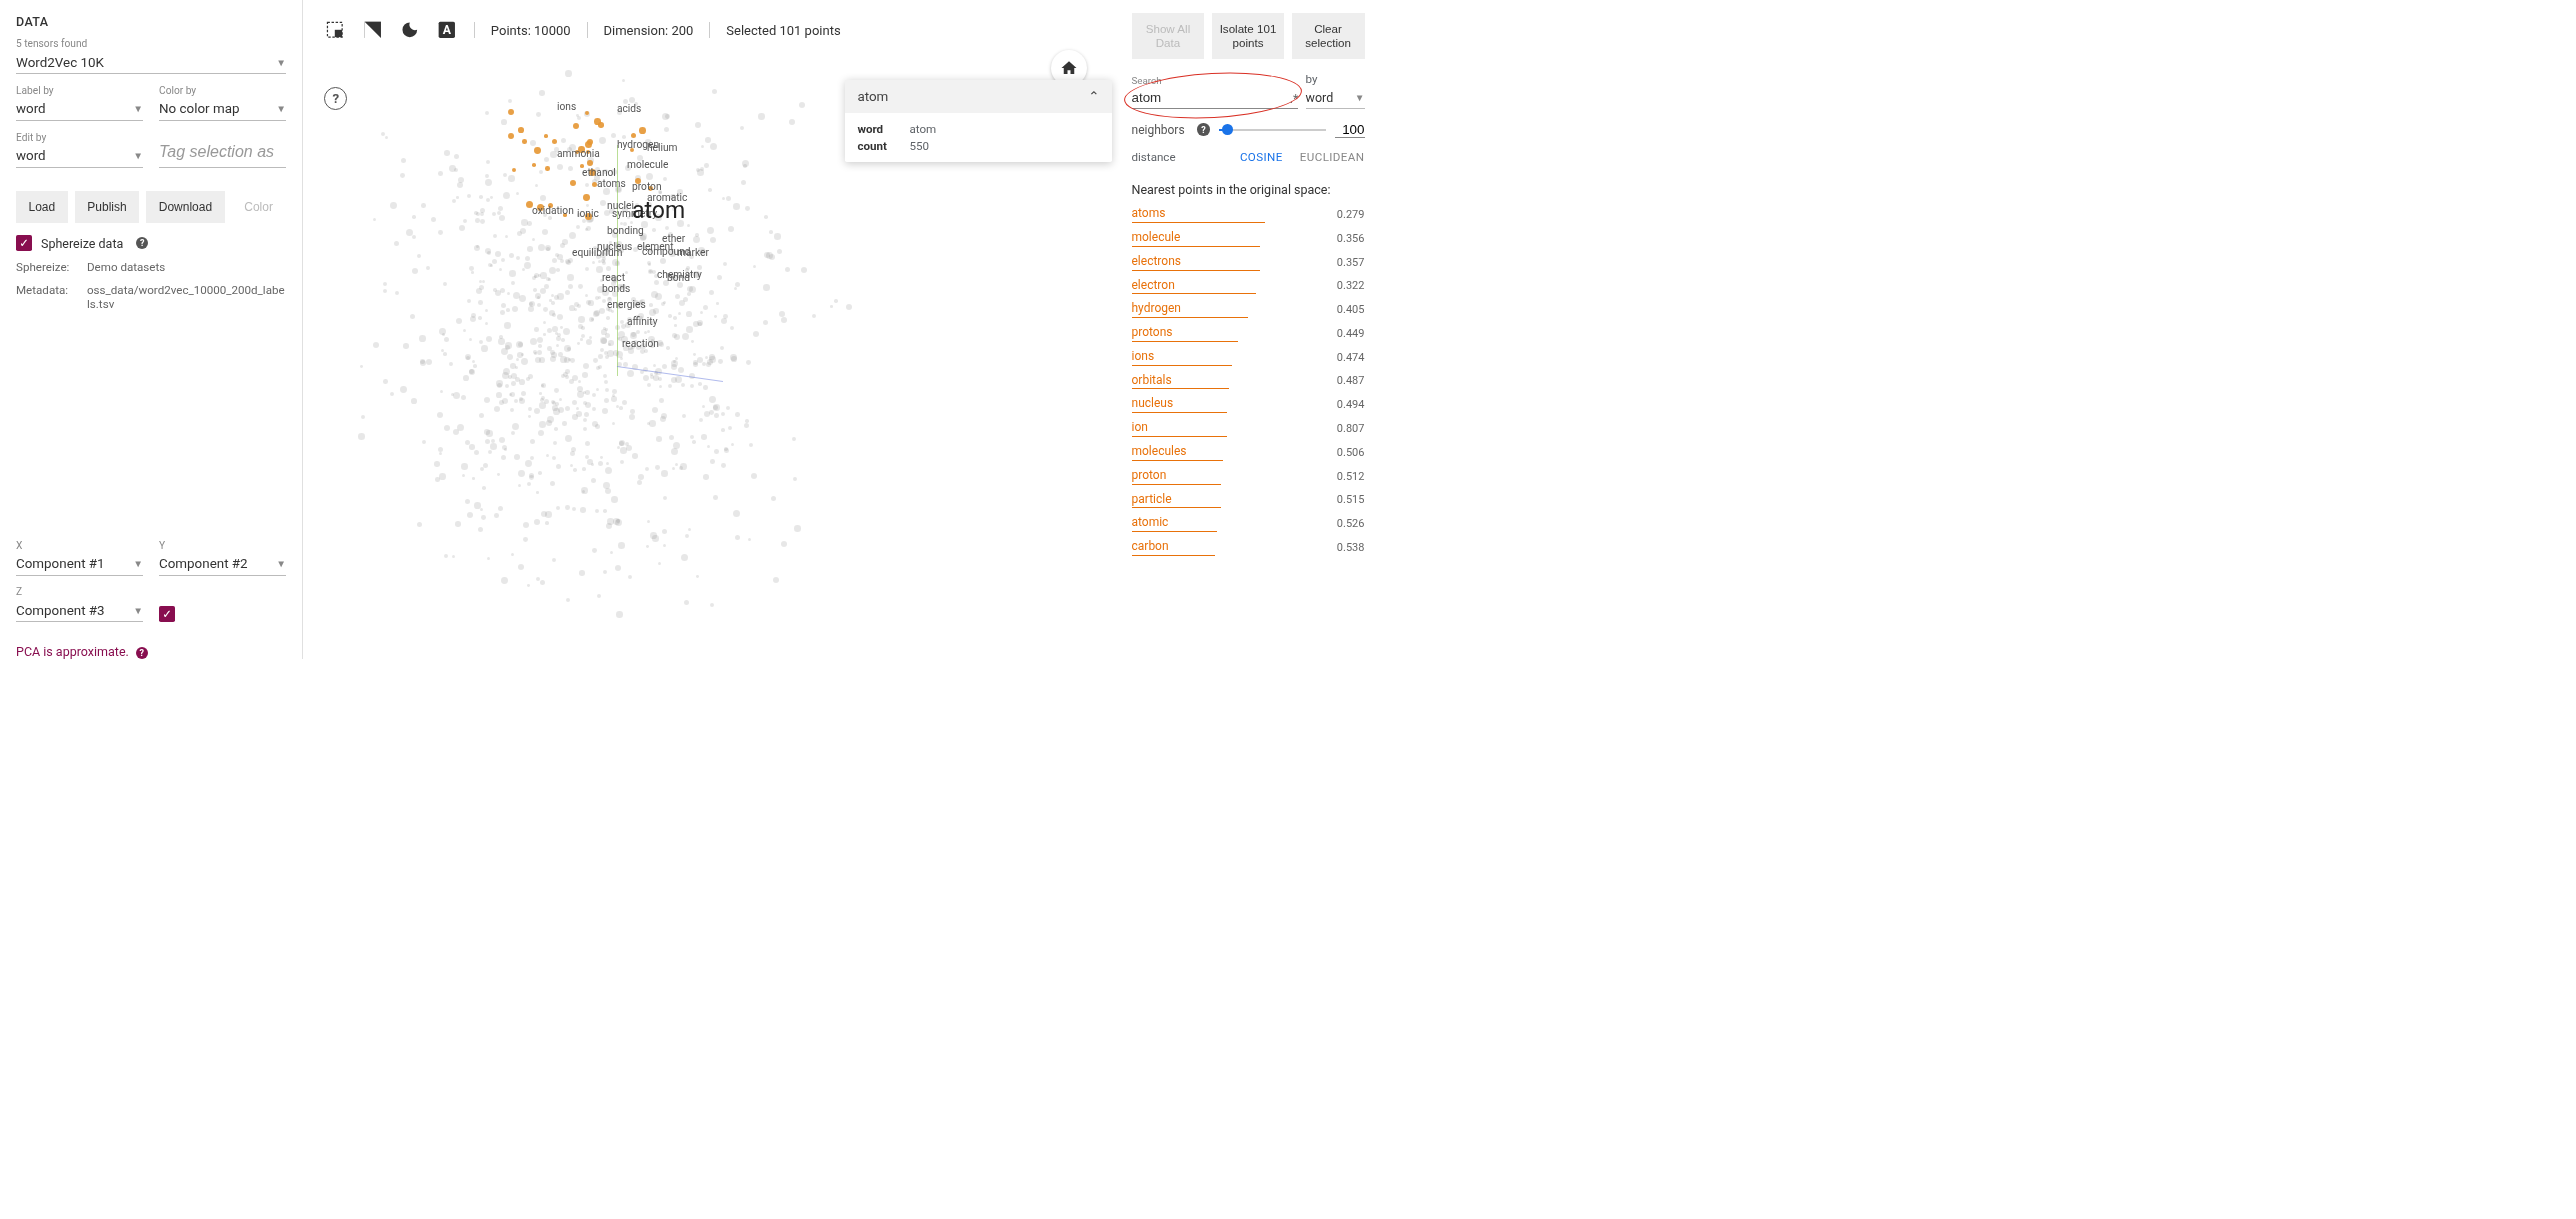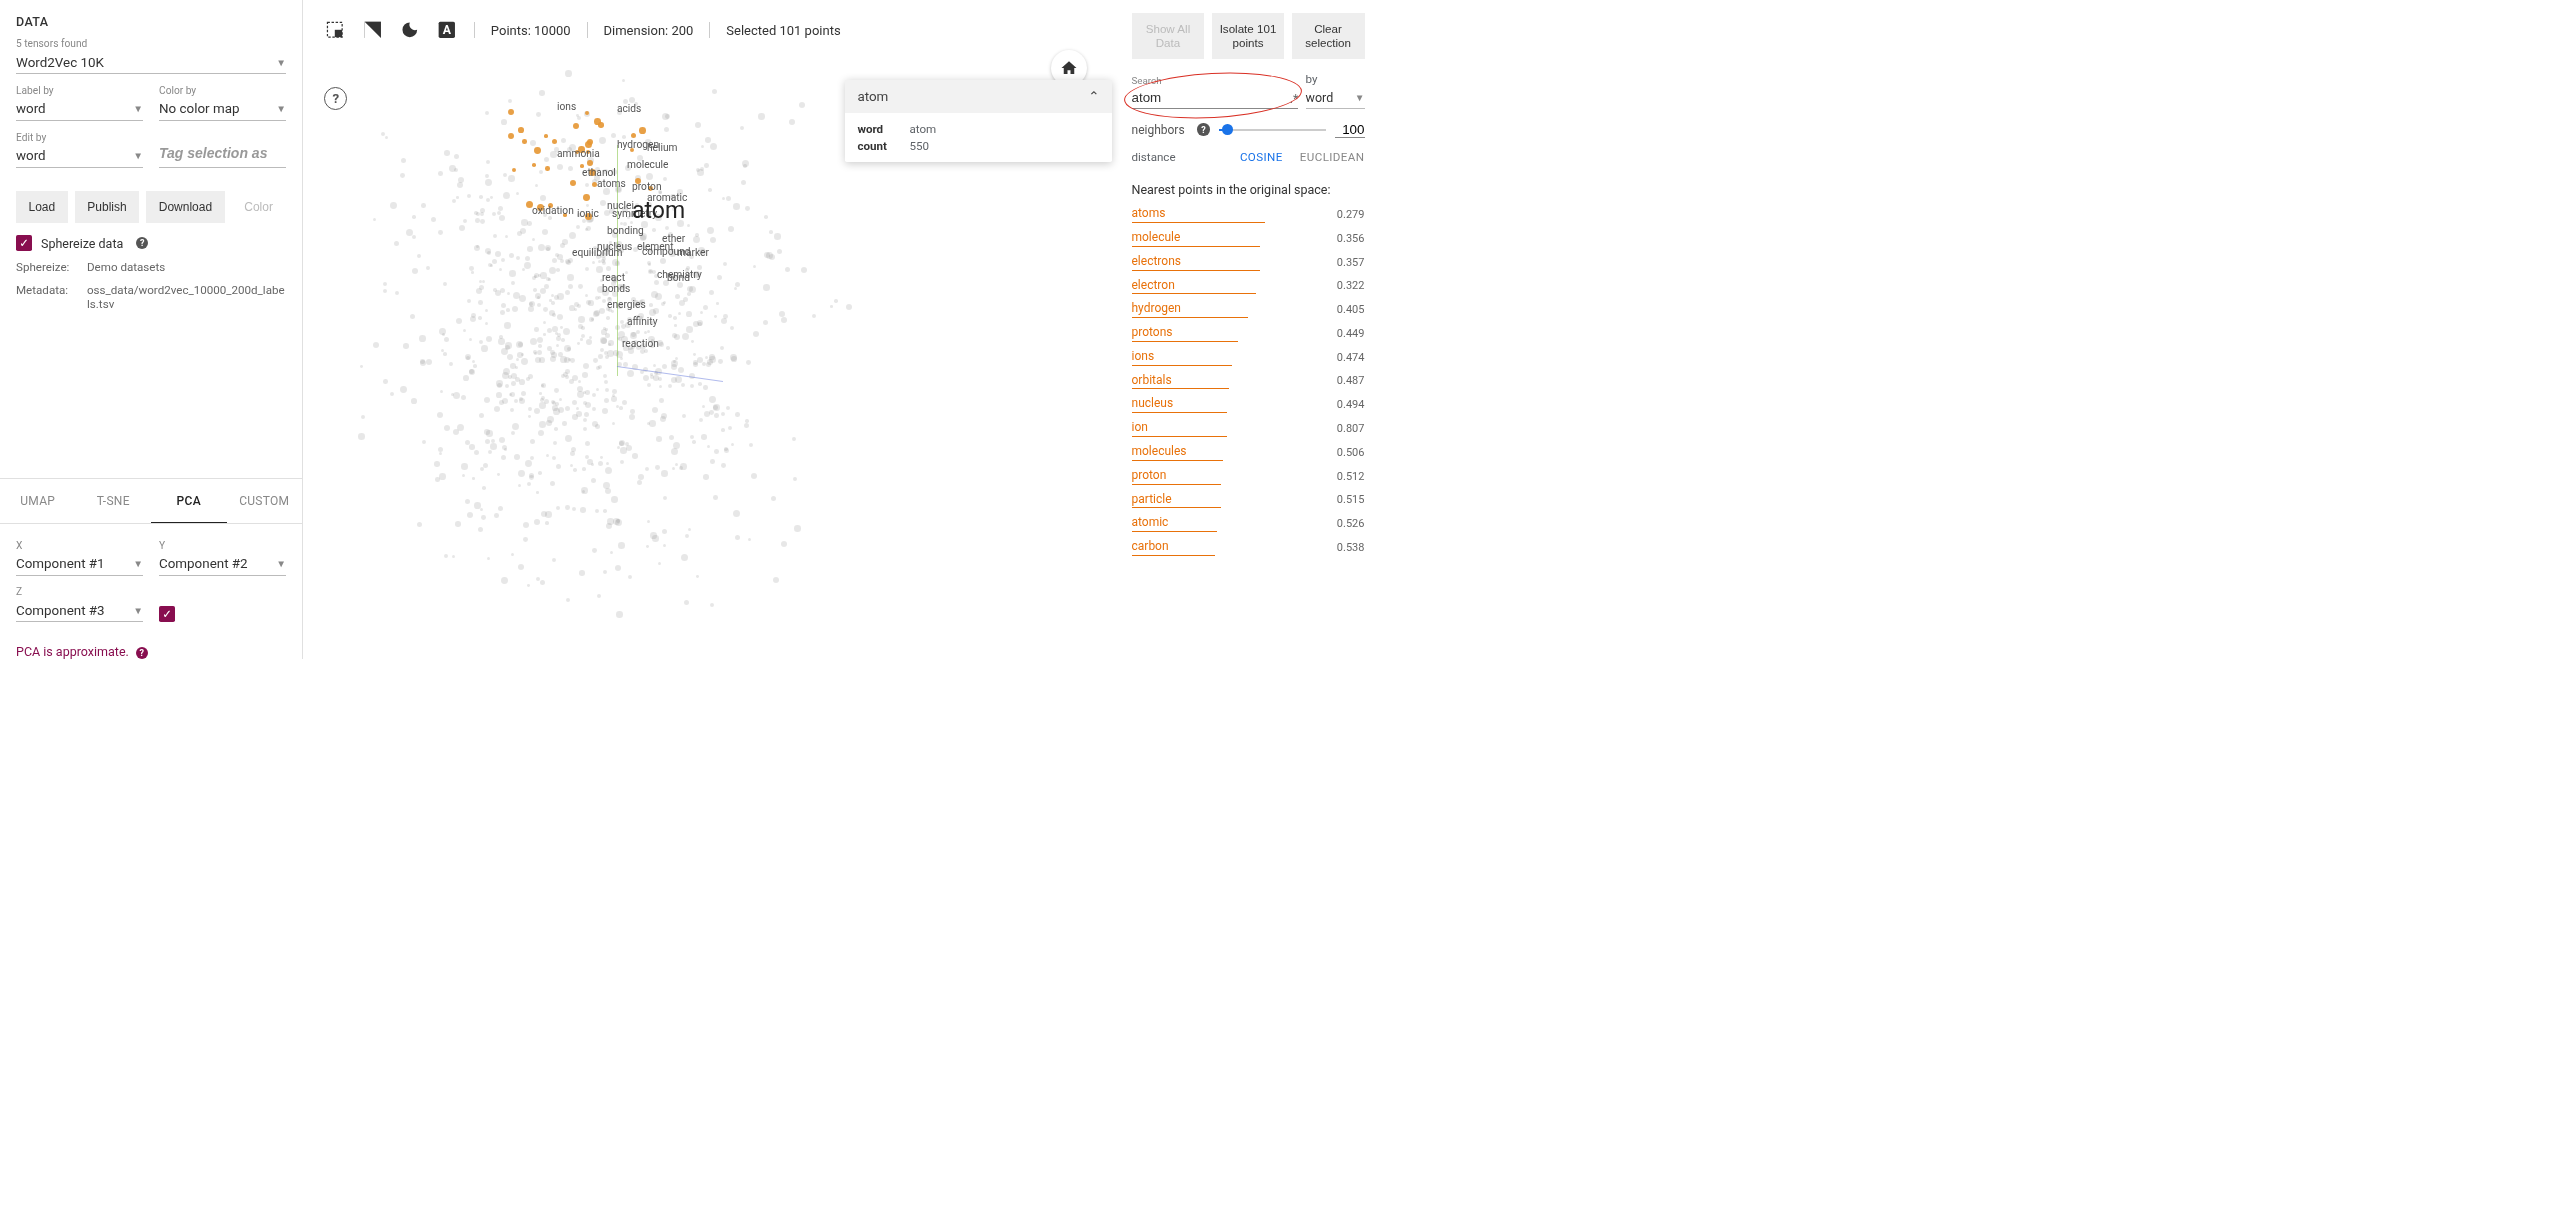--- a/index.html
+++ b/index.html
@@ -5,21 +5,21 @@
 * { box-sizing: border-box; margin: 0; padding: 0; }
 body { font-family: Roboto, "Helvetica Neue", Arial, sans-serif; font-size: 11.6px; color: #5f6368; background: #fff; width: 1377px; height: 659px; overflow: hidden; display: flex; }
 .left-panel { width: 303px; border-right: 0.9px solid #e0e0e0; display: flex; flex-direction: column; }
 .data-header { padding: 14.2px 16px 9px; font-weight: 500; font-size: 12.5px; color: #333; letter-spacing: 0.4px; }
 .section { padding: 0 16px 10.7px; }
 .hint { font-size: 10.2px; color: #888; margin-bottom: 1.8px; }
 .sel { display: flex; align-items: center; justify-content: space-between; border-bottom: 0.9px solid #bbb; padding: 3.6px 0; font-size: 13.4px; color: #333; cursor: pointer; }
 .sel span.caret { color: #888; font-size: 9.8px; }
 .row { display: flex; gap: 16px; }
 .col { flex: 1; }
-.inp { width: 100%; border: none; border-bottom: 0.9px solid #bbb; padding: 5.3px 0; font-size: 14px; color: #333; outline: none; font-weight: bold; }
+.inp { width: 100%; border: none; border-bottom: 0.9px solid #bbb; padding: 5.3px 0; font-size: 16px; color: #333; outline: none; }
 .inp::placeholder { font-style: italic; color: #999; }
 .btnrow { display: flex; gap: 7.1px; margin-top: 12.5px; }
 .btn { background: #eee; border: none; padding: 9px 12.5px; font-size: 12px; color: #333; cursor: pointer; }
 .btn.disabled { background: #fff; color: #bbb; cursor: default; }
 .chk-row { display: flex; align-items: center; gap: 9px; margin-top: 12.5px; font-size: 12.5px; color: #333; }
 .chk { width: 16px; height: 16px; background: #880e4f; border-radius: 1.8px; display: flex; align-items: center; justify-content: center; color: #fff; font-size: 11.6px; }
 .meta-row { display: flex; font-size: 11.6px; margin-top: 9px; }
 .meta-row .k { width: 71px; color: #666; }
 .meta-row .v { flex: 1; color: #666; word-break: break-all; }
 .spacer { flex: 1; }
@@ -125,26 +125,20 @@
     <div class="meta-row">
         <div class="k">Sphereize:</div>
         <div class="v">Demo datasets</div>
       </div>
     <div class="meta-row">
         <div class="k">Metadata:</div>
         <div class="v">oss_data/word2vec_10000_200d_labels.tsv</div>
       </div>
   </div>
   <div class="spacer"></div>
-  <div class="tabs">
-    <div class="tab">UMAP</div>
-    <div class="tab">T-SNE</div>
-    <div class="tab active">PCA</div>
-    <div class="tab">CUSTOM</div>
-  </div>
   <div class="section row" style="padding-top:16px;">
     <div class="col">
       <div class="hint">X</div>
       <div class="sel">
           <span>Component #1</span>
           <span class="caret">▼</span>
         </div>
     </div>
     <div class="col">
       <div class="hint">Y</div>

